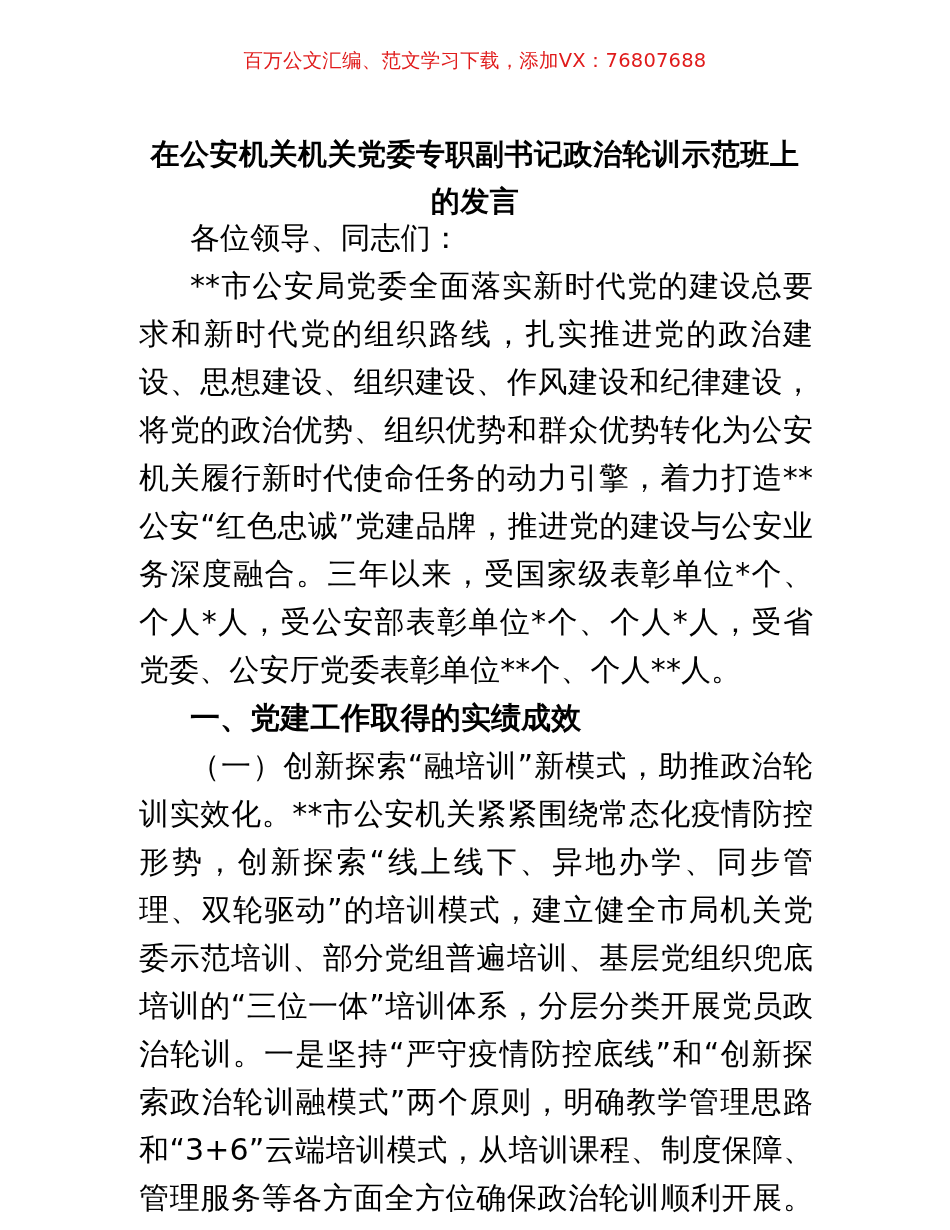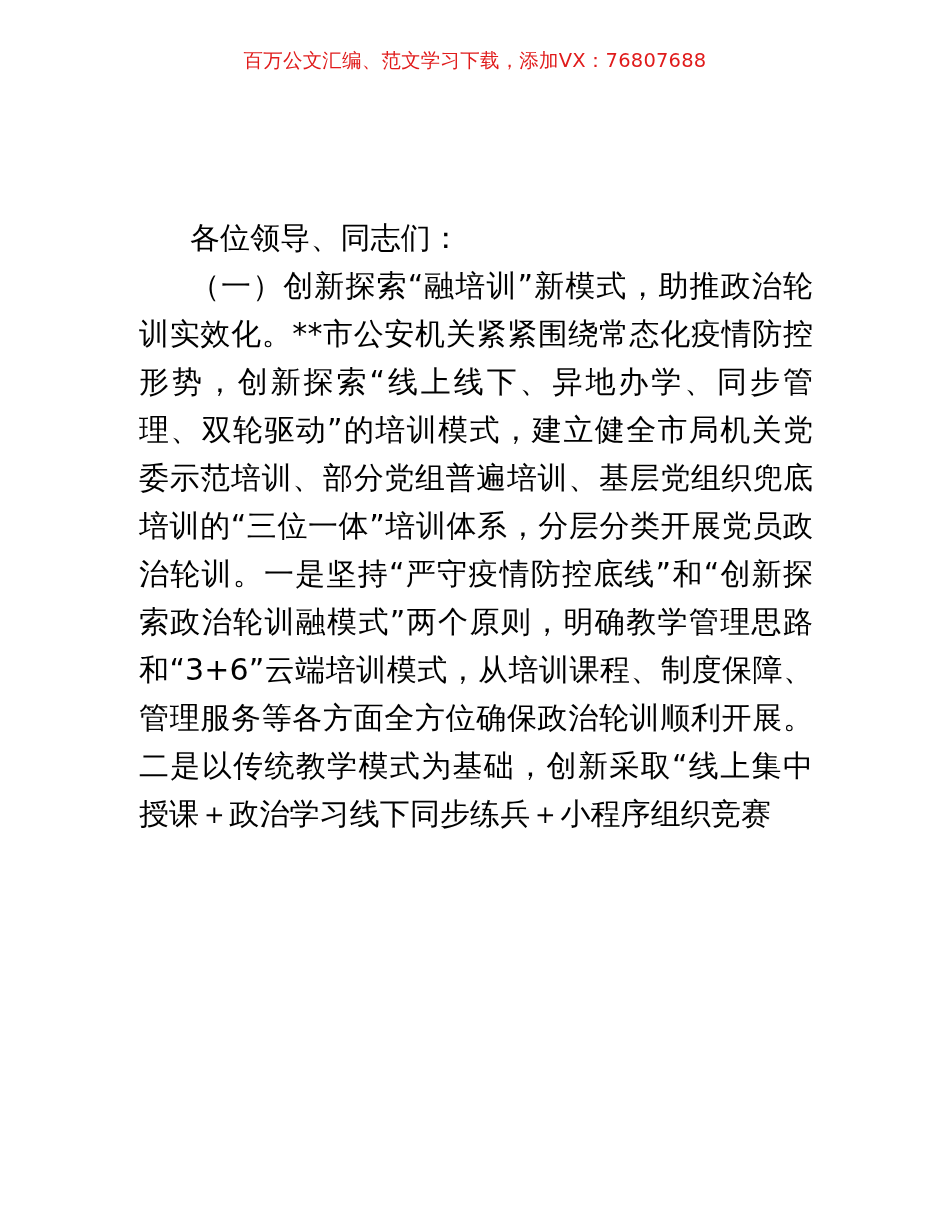--- a/index.html
+++ b/index.html
@@ -86,24 +86,27 @@
     font-weight: 600;
   }
 </style>
 </head>
 <body>
 
 <div class="page">
 
   <div class="promo-banner">百万公文汇编、范文学习下载，添加VX：76807688</div>
 
+  <h1 class="doc-title">在公安机关机关党委专职副书记政治轮训示范班上的发言</h1>
 
   <div class="body-region">
 
     <p class="para salutation">各位领导、同志们：</p>
 
+    <p class="para indent">**市公安局党委全面落实新时代党的建设总要求和新时代党的组织路线，扎实推进党的政治建设、思想建设、组织建设、作风建设和纪律建设，将党的政治优势、组织优势和群众优势转化为公安机关履行新时代使命任务的动力引擎，着力打造**公安“红色忠诚”党建品牌，推进党的建设与公安业务深度融合。三年以来，受国家级表彰单位*个、个人*人，受公安部表彰单位*个、个人*人，受省党委、公安厅党委表彰单位**个、个人**人。</p>
 
+    <p class="para heading">一、党建工作取得的实绩成效</p>
 
     <p class="para indent">（一）创新探索“融培训”新模式，助推政治轮训实效化。**市公安机关紧紧围绕常态化疫情防控形势，创新探索“线上线下、异地办学、同步管理、双轮驱动”的培训模式，建立健全市局机关党委示范培训、部分党组普遍培训、基层党组织兜底培训的“三位一体”培训体系，分层分类开展党员政治轮训。一是坚持“严守疫情防控底线”和“创新探索政治轮训融模式”两个原则，明确教学管理思路和“3+6”云端培训模式，从培训课程、制度保障、管理服务等各方面全方位确保政治轮训顺利开展。二是以传统教学模式为基础，创新采取“线上集中授课＋政治学习线下同步练兵＋小程序组织竞赛</p>
 
   </div>
 
 </div>
 
 </body></html>

